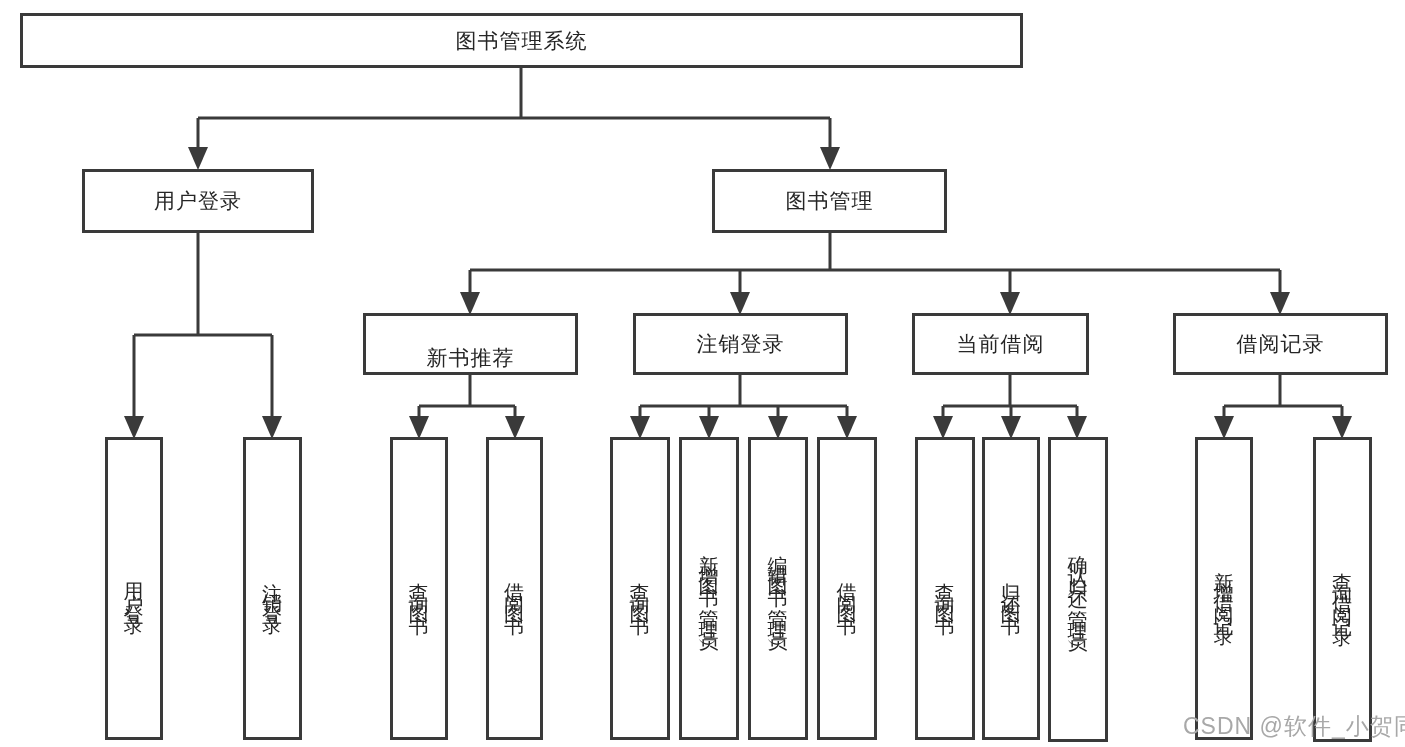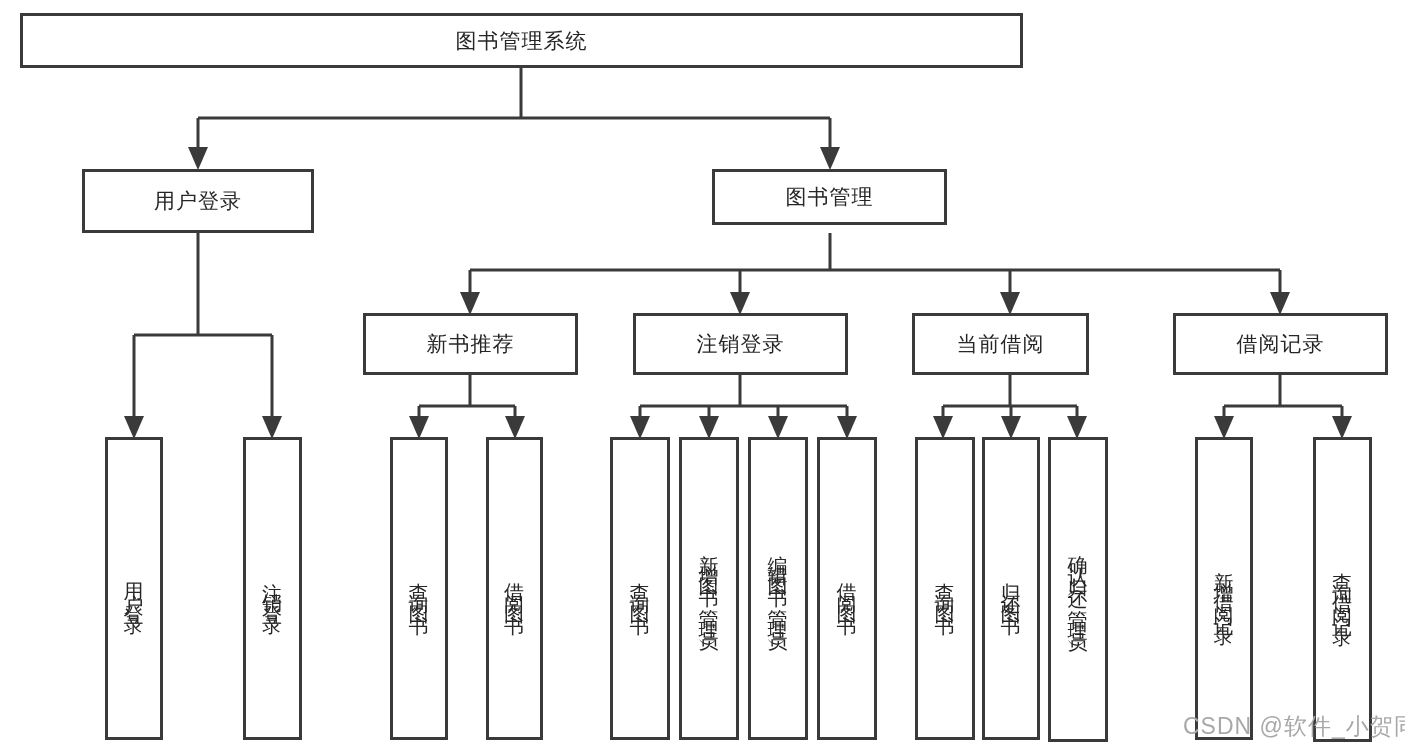--- a/index.html
+++ b/index.html
@@ -97,25 +97,25 @@
     </g>
   </svg>
 
   <div class="node" style="left:20px; top:13px; width:1003px; height:55px;">
     <span class="label">图书管理系统</span>
   </div>
 
   <div class="node" style="left:82px; top:169px; width:232px; height:64px;">
     <span class="label">用户登录</span>
   </div>
-  <div class="node" style="left:712px; top:169px; width:235px; height:56px;">
+  <div class="node" style="left:712px; top:169px; width:235px; height:64px;">
     <span class="label">图书管理</span>
   </div>
 
-  <div class="node" style="left:363px; top:313px; width:215px; height:62px;">
+  <div class="node" style="left:363px; top:313px; width:215px; height:62px;align-items:flex-end;">
     <span class="label">新书推荐</span>
   </div>
   <div class="node" style="left:633px; top:313px; width:215px; height:62px;">
     <span class="label">注销登录</span>
   </div>
   <div class="node" style="left:912px; top:313px; width:177px; height:62px;">
     <span class="label">当前借阅</span>
   </div>
   <div class="node" style="left:1173px; top:313px; width:215px; height:62px;text-align:right;">
     <span class="label">借阅记录</span>

